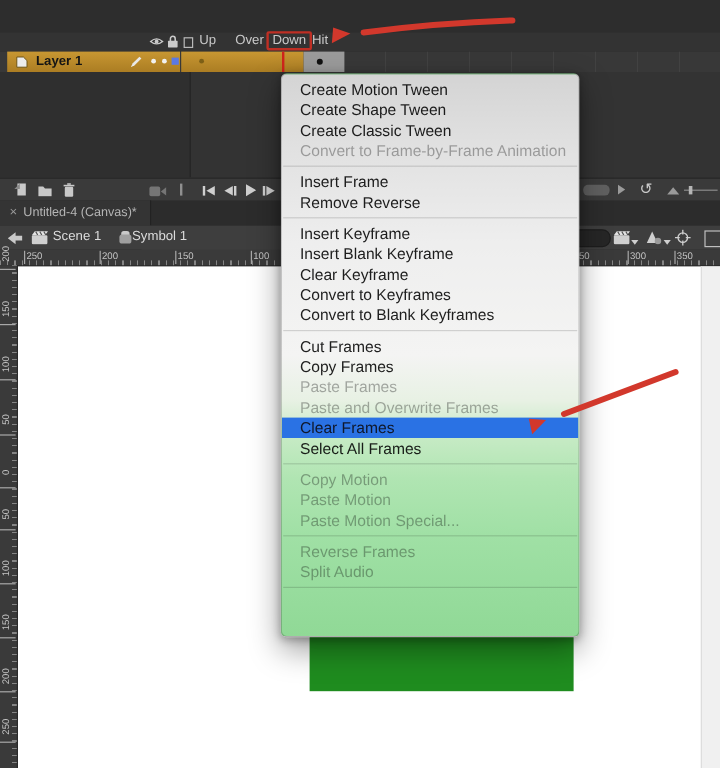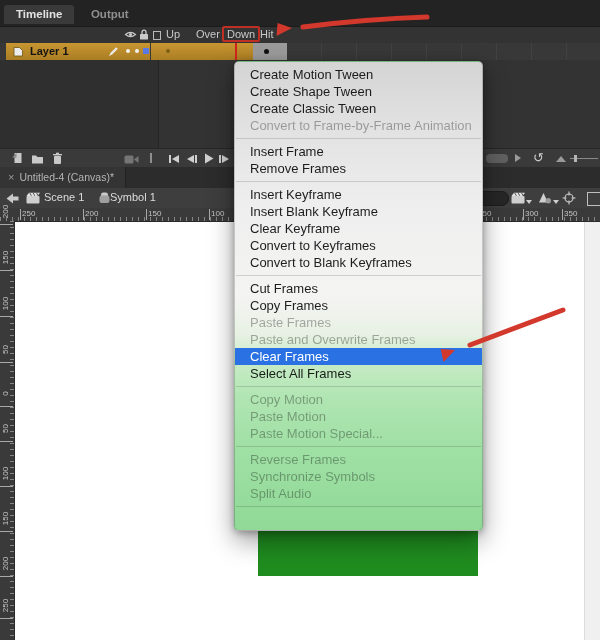--- a/index.html
+++ b/index.html
@@ -87,35 +87,31 @@
 
   
   #menu{left:234px;top:61px;width:249px;height:470px;border-radius:5px;overflow:hidden;
     background:linear-gradient(180deg,#d4d4d4 0%,#e0e0e0 12%,#eeeeee 30%,#f4f4f3 50%,
                #e8f1e4 58%,#c8ebc6 64%,#b0e5b2 72%,#a0e0a5 82%,#97dc9d 92%,#90d996 100%);
     box-shadow:0 10px 26px rgba(0,0,0,.38),0 2px 7px rgba(0,0,0,.28);
     border:1px solid rgba(0,0,0,.18);padding:4px 0;box-sizing:border-box;}
   .mi{height:17px;line-height:17px;padding-left:15px;font-size:13px;color:rgba(0,0,0,.88);
       white-space:nowrap;}
   .mi.dis{color:rgba(0,0,0,.32);}
-  .mi.sel{background:#2a72e4;color:#ffffff;}
+  .mi.sel{background:#2a72e4;color:#0f172a;}
   .msep{height:1px;background:rgba(0,0,0,.14);margin:4px 1px;}
 
   #overlay{left:0;top:0;pointer-events:none;z-index:50;}
   svg{display:block;}
 </style>
 </head>
 <body>
 
 <div id="app">
 
-  <div class="abs" id="tabstrip">
-    <span class="ptab active" style="margin-left:4px">Timeline</span>
-    <span class="ptab">Output</span>
-  </div>
 
   <div class="abs" id="tl-header">
     <span class="abs" style="left:124px;top:3px">
         <svg width="13" height="9">
           <path d="M1.5,4.5 Q6.5,0.3 11.5,4.5 Q6.5,8.7 1.5,4.5 Z" fill="none" stroke="#c9c9c9" stroke-width="1.1"></path>
           <circle cx="6.5" cy="4.5" r="1.6" fill="#c9c9c9"></circle>
         </svg>
       </span>
     <span class="abs" style="left:139px;top:2px">
         <svg width="10" height="11">
@@ -306,41 +302,40 @@
   <div class="abs" id="pasteboard"></div>
   <div class="abs" id="green-rect"></div>
 
   <div class="abs" id="menu">
       <div class="mi">Create Motion Tween</div>
       <div class="mi">Create Shape Tween</div>
       <div class="mi">Create Classic Tween</div>
       <div class="mi dis">Convert to Frame-by-Frame Animation</div>
       <div class="msep"></div>
       <div class="mi">Insert Frame</div>
-      <div class="mi">Remove Frames</div>
+      <div class="mi">Remove Reverse</div>
       <div class="msep"></div>
       <div class="mi">Insert Keyframe</div>
       <div class="mi">Insert Blank Keyframe</div>
       <div class="mi">Clear Keyframe</div>
       <div class="mi">Convert to Keyframes</div>
       <div class="mi">Convert to Blank Keyframes</div>
       <div class="msep"></div>
       <div class="mi">Cut Frames</div>
       <div class="mi">Copy Frames</div>
       <div class="mi dis">Paste Frames</div>
       <div class="mi dis">Paste and Overwrite Frames</div>
       <div class="mi sel">Clear Frames</div>
       <div class="mi">Select All Frames</div>
       <div class="msep"></div>
       <div class="mi dis">Copy Motion</div>
       <div class="mi dis">Paste Motion</div>
       <div class="mi dis">Paste Motion Special...</div>
       <div class="msep"></div>
       <div class="mi dis">Reverse Frames</div>
-      <div class="mi dis">Synchronize Symbols</div>
       <div class="mi dis">Split Audio</div>
       <div class="msep"></div>
     </div>
 
   <svg class="abs" id="overlay" width="600" height="640">
     <g>
       <path d="M427,17 Q366,19 303,27" stroke="#d2382c" stroke-width="5" fill="none" stroke-linecap="round"></path>
       <polygon points="0,0 16,-7 14,6" transform="translate(292,28) rotate(176)" fill="#d2382c"></polygon>
     </g>
     <g>

